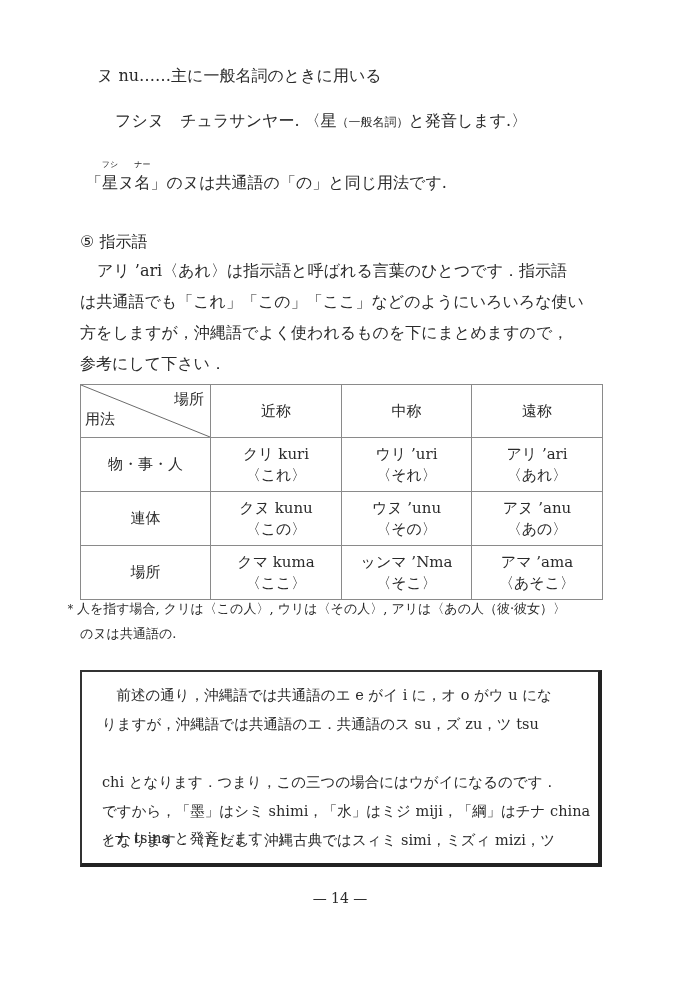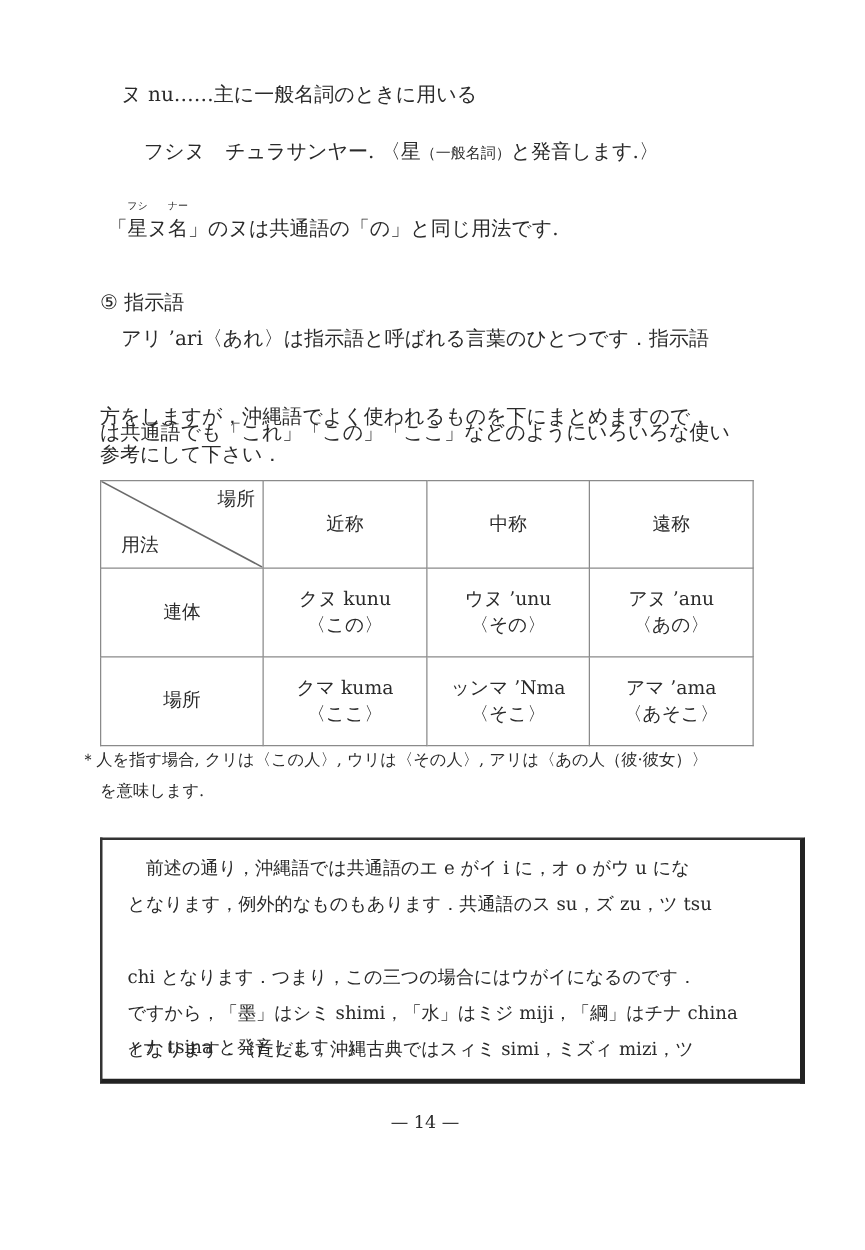--- a/index.html
+++ b/index.html
@@ -20,26 +20,26 @@
     }
     table.demo td {
       border: 1px solid #8a8a8a; text-align: center; vertical-align: middle;
       font-size: 15px; line-height: 21px; padding: 0;
     }
     table.demo tr.hdr td { height: 52px; }
     table.demo tr.row td { height: 53px; }
     td.corner { position: relative; }
     td.corner svg { position: absolute; left: 0; top: 0; width: 100%; height: 100%; }
     td.corner .tr { position: absolute; right: 6px; top: 4px; font-size: 15px; }
-    td.corner .bl { position: absolute; left: 4px; bottom: 7px; font-size: 15px; margin-left: 12px; }
+    td.corner .bl { position: absolute; left: 4px; bottom: 7px; font-size: 15px; }
     .note { font-size: 13px; line-height: 20px; }
     .box {
       position: absolute; left: 80px; top: 670px; width: 516px; height: 191px;
       border-top: 2px solid #333; border-left: 2px solid #333;
-      border-right: 4px solid #222; border-bottom: 4px solid #222; padding-left: 42px;
+      border-right: 4px solid #222; border-bottom: 4px solid #222;
     }
     .box .line { position: absolute; left: 20px; font-size: 14.5px; line-height: 20px; white-space: nowrap; }
     .pagenum { position: absolute; top: 890px; left: 0; width: 680px; text-align: center; font-size: 14px; }
   </style>
 </head>
 <body>
 
 <div class="abs t16" style="left:97px; top:66px;">ヌ nu……主に一般名詞のときに用いる</div>
 
 <div class="abs t16" style="left:115px; top:111px;">
@@ -50,21 +50,21 @@
 <div class="abs t16" style="left:86px; top:173px;">
   <span>「</span><span class="ruby-wrap"><span class="ruby-rt">フシ</span><span>星</span></span><span>ヌ</span><span class="ruby-wrap"><span class="ruby-rt">ナー</span><span>名</span></span><span>」のヌは共通語の「の」と同じ用法です.</span>
 </div>
 
 <div class="abs heading" style="left:80px; top:232px;">
   <span>⑤</span>
   <span>指示語</span>
 </div>
 
 <div class="abs t16" style="left:97px; top:261px;">アリ ’ari〈あれ〉は指示語と呼ばれる言葉のひとつです．指示語</div>
-<div class="abs t16" style="left:80px; top:292px;margin-top:44px;">は共通語でも「これ」「この」「ここ」などのようにいろいろな使い</div>
+<div class="abs t16" style="left:80px; top:292px;">は共通語でも「これ」「この」「ここ」などのようにいろいろな使い</div>
 <div class="abs t16" style="left:80px; top:323px;">方をしますが，沖縄語でよく使われるものを下にまとめますので，</div>
 <div class="abs t16" style="left:80px; top:354px;">参考にして下さい．</div>
 
 <table class="demo">
   <colgroup>
     <col style="width:130px">
       <col style="width:131px">
       <col style="width:130px">
       <col style="width:131px">
   </colgroup>
@@ -73,20 +73,35 @@
     <td class="corner">
       <svg viewBox="0 0 130 52" preserveAspectRatio="none">
         <line x1="0" y1="0" x2="130" y2="52" stroke="#6a6a6a" stroke-width="1"></line>
       </svg>
       <span class="tr">場所</span>
       <span class="bl">用法</span>
     </td>
     <td>近称</td>
     <td>中称</td>
     <td>遠称</td>
+  </tr>
+  <tr class="row">
+    <td>物・事・人</td>
+    <td>
+          <div>クリ kuri</div>
+          <div>〈これ〉</div>
+        </td>
+    <td>
+          <div>ウリ ’uri</div>
+          <div>〈それ〉</div>
+        </td>
+    <td>
+          <div>アリ ’ari</div>
+          <div>〈あれ〉</div>
+        </td>
   </tr>
   <tr class="row">
     <td>連体</td>
     <td>
           <div>クヌ kunu</div>
           <div>〈この〉</div>
         </td>
     <td>
           <div>ウヌ ’unu</div>
           <div>〈その〉</div>
@@ -108,25 +123,25 @@
         </td>
     <td>
           <div>アマ ’ama</div>
           <div>〈あそこ〉</div>
         </td>
   </tr>
 </tbody>
   </table>
 
 <div class="abs note" style="left:64px; top:599px;">＊人を指す場合, クリは〈この人〉, ウリは〈その人〉, アリは〈あの人（彼·彼女）〉</div>
-<div class="abs note" style="left:80px; top:624px;">を意味します.</div>
+<div class="abs note" style="left:80px; top:624px;">のヌは共通語の.</div>
 
 <div class="box">
   <div class="line" style="top:13px;">　前述の通り，沖縄語では共通語のエ e がイ i に，オ o がウ u にな</div>
-  <div class="line" style="top:42px;">となります，例外的なものもあります．共通語のス su，ズ zu，ツ tsu</div>
+  <div class="line" style="top:42px;">りますが，沖縄語では共通語のエ．共通語のス su，ズ zu，ツ tsu</div>
   <div class="line" style="top:100px;text-align:center;">chi となります．つまり，この三つの場合にはウがイになるのです．</div>
   <div class="line" style="top:129px;">ですから，「墨」はシミ shimi，「水」はミジ miji，「綱」はチナ china</div>
   <div class="line" style="top:158px;">となります．（ただし，沖縄古典ではスィミ simi，ミズィ mizi，ツ</div>
 
 </div>
 <div class="abs" style="left:100px; top:828px; font-size:14.5px; line-height:20px;">ィナ tsina と発音します．）</div>
 
 <div class="pagenum">— 14 —</div>
 
 </body></html>

